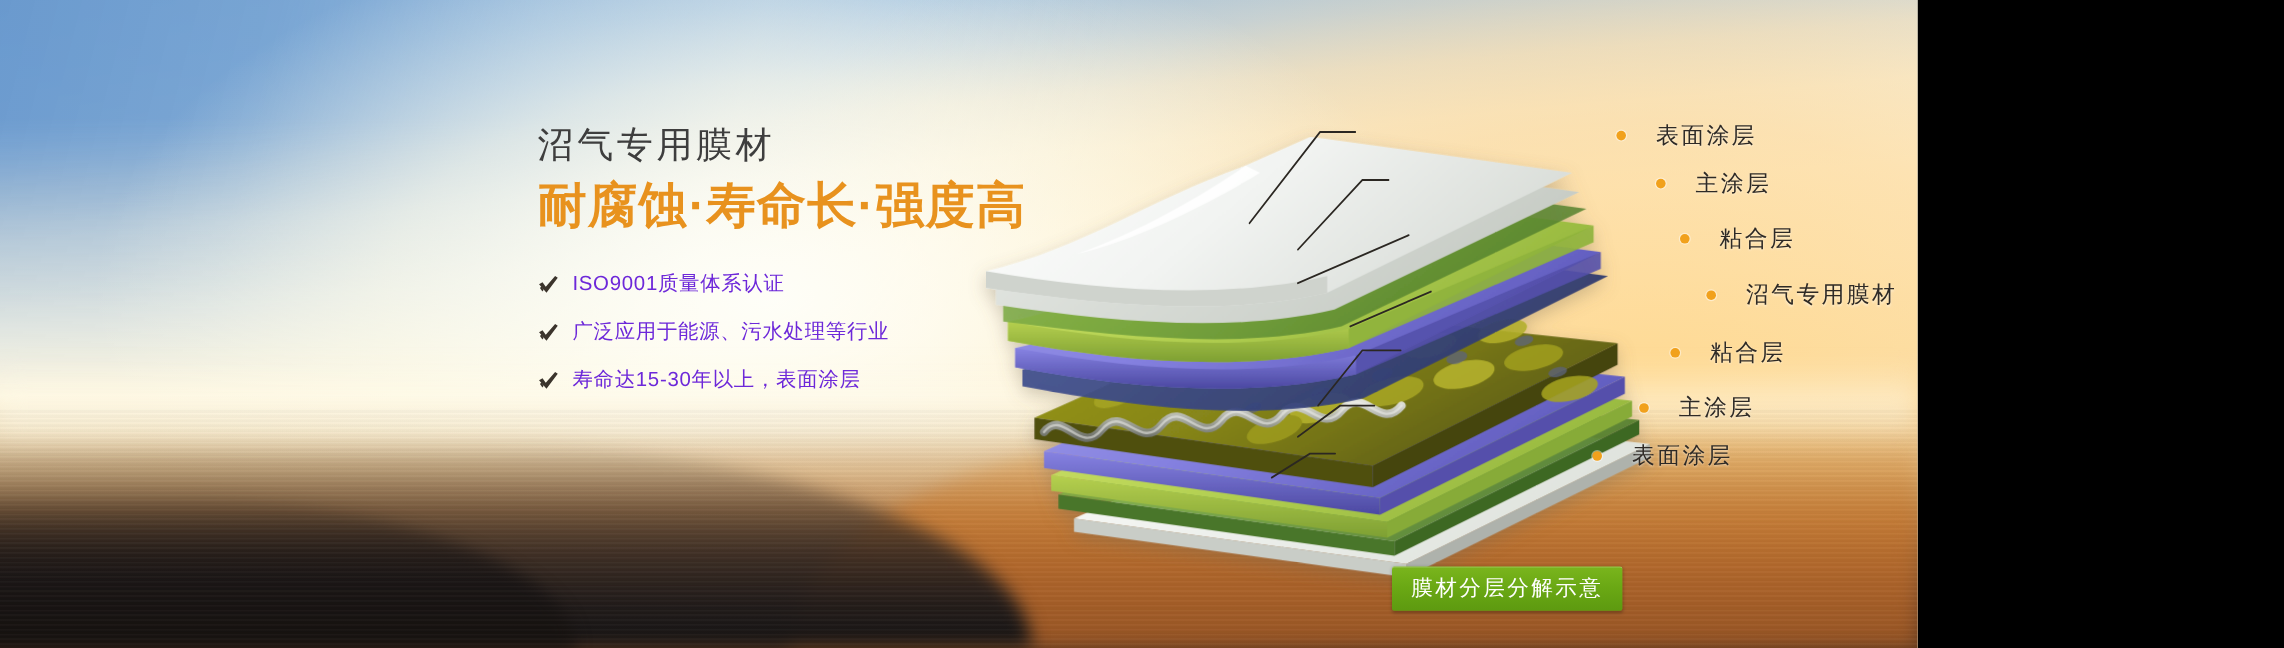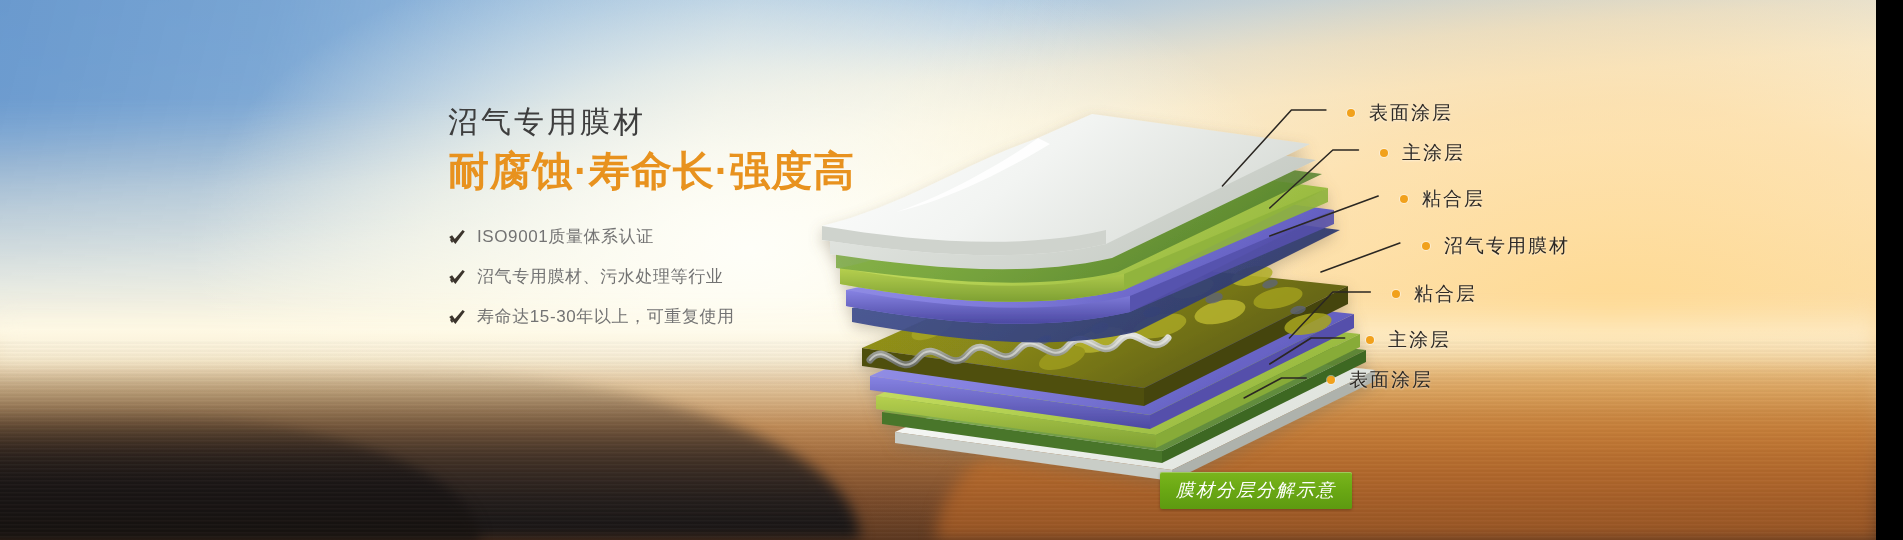--- a/index.html
+++ b/index.html
@@ -4,21 +4,21 @@
 <style>
   * { margin:0; padding:0; box-sizing:border-box; }
   html, body {
     width:1903px; height:540px; overflow:hidden;
     font-family:"Liberation Sans","DejaVu Sans",sans-serif;
     background:#000;
   }
 
   
   #banner{
-    position:relative; width:1876px; height:540px; overflow:hidden;
+    position:relative; width:1598px; height:540px; overflow:hidden;
     background:#f7f0dd;
   }
 
   
   .bg-layer{ position:absolute; inset:0; }
 
   .bg-sky{
     background:
       linear-gradient(180deg,
         rgba(123,163,209,0.00) 62%,
@@ -136,37 +136,37 @@
     letter-spacing:1px; line-height:1.12; white-space:nowrap;
   }
   .tagline{
     margin-top:9px;
     font-size:41px; font-weight:bold; color:#e8921e;
     letter-spacing:1px; line-height:1.12; white-space:nowrap;
   }
   .bullets{ margin-top:30px; }
   .bullet{
     display:flex; align-items:center; gap:11px;
-    margin-bottom:17px; font-size:17px; color:#737373;
+    margin-bottom:17px; font-size:17px; color:#6d28d9;
     letter-spacing:.6px; white-space:nowrap;
   }
   .check-icon{
     width:18px; height:18px; flex:0 0 18px; display:block; margin-top:1px;
   }
 
   
   .illus{
     position:absolute; left:800px; top:40px; width:640px; height:470px;
   }
   .illus svg{ display:block; width:100%; height:100%; overflow:visible; }
 
   
   .callouts{ position:absolute; inset:0; pointer-events:none; }
   .callout{
-    position:absolute; display:flex; align-items:center; gap:14px;
+    position:absolute; display:flex; align-items:center; gap:25px;
     white-space:nowrap; pointer-events:auto;
   }
   .dot{
     width:8px; height:8px; border-radius:50%; background:#f1a11c;
     flex:0 0 8px; box-shadow:0 0 0 1px rgba(255,255,255,.45);
   }
   .callout-label{
     font-size:19px; color:#2e2a26; letter-spacing:2px;
     text-shadow:0 1px 2px rgba(255,255,255,.55);
   }
@@ -174,21 +174,20 @@
   .leaders svg{ display:block; width:100%; height:100%; }
 
   
   .badge{
     position:absolute; left:1160px; top:472px;
     padding:6px 16px 7px 16px;
     background:linear-gradient(180deg,#7ab51d 0%,#6aa814 48%,#5d9a10 100%);
     color:#ffffff; font-size:18px; letter-spacing:2px;
     border-radius:2px;
     box-shadow:0 1px 3px rgba(0,0,0,.28), inset 0 1px 0 rgba(255,255,255,.28);
-    font-style:italic;
   }
 </style>
 </head>
 <body>
 
 <div id="banner">
 
   <div class="bg-layer bg-sky"></div>
   <div class="bg-layer bg-blue-wedge"></div>
   <div class="bg-layer bg-amber-glow"></div>
@@ -217,31 +216,31 @@
         <span>ISO9001质量体系认证</span>
       </div>
 
       <div class="bullet">
         <span class="check-icon">
           <svg viewBox="0 0 18 18">
               <path d="M1.2 8.9 L4.1 7.2 L6.8 11.0 L14.6 1.9 L16.8 3.4 L7.4 16.0 Z" fill="#3b342c"></path>
               <path d="M2.0 11.9 L3.3 10.6 L5.1 13.4 L4.0 15.0 Z" fill="#3b342c"></path>
             </svg>
         </span>
-        <span>沼气专用膜材、污水处理等行业</span>
+        <span>广泛应用于能源、污水处理等行业</span>
       </div>
 
       <div class="bullet">
         <span class="check-icon">
           <svg viewBox="0 0 18 18">
               <path d="M1.2 8.9 L4.1 7.2 L6.8 11.0 L14.6 1.9 L16.8 3.4 L7.4 16.0 Z" fill="#3b342c"></path>
               <path d="M2.0 11.9 L3.3 10.6 L5.1 13.4 L4.0 15.0 Z" fill="#3b342c"></path>
             </svg>
         </span>
-        <span>寿命达15-30年以上，可重复使用</span>
+        <span>寿命达15-30年以上，表面涂层</span>
       </div>
 
     </div>
   </div>
 
   <div class="illus">
     <svg viewBox="0 0 640 470" preserveAspectRatio="none">
       <defs>
         <linearGradient id="gWhiteTop" x1="0" y1="0" x2="1" y2="0.35">
           <stop offset="0" stop-color="#ffffff"></stop>

